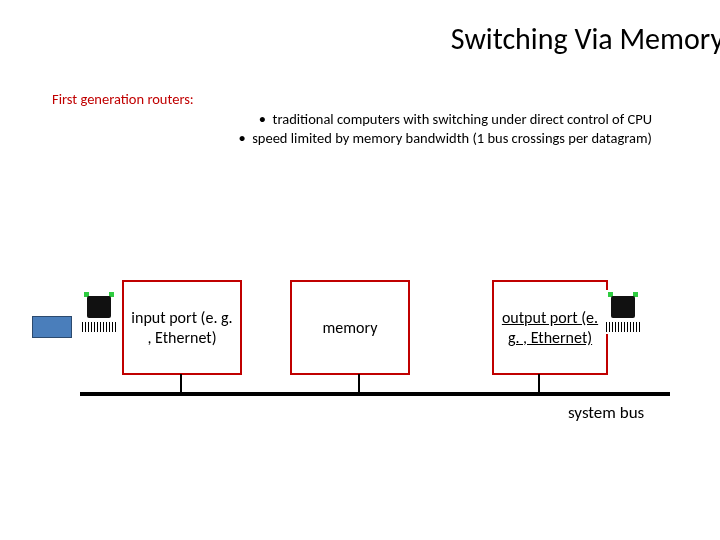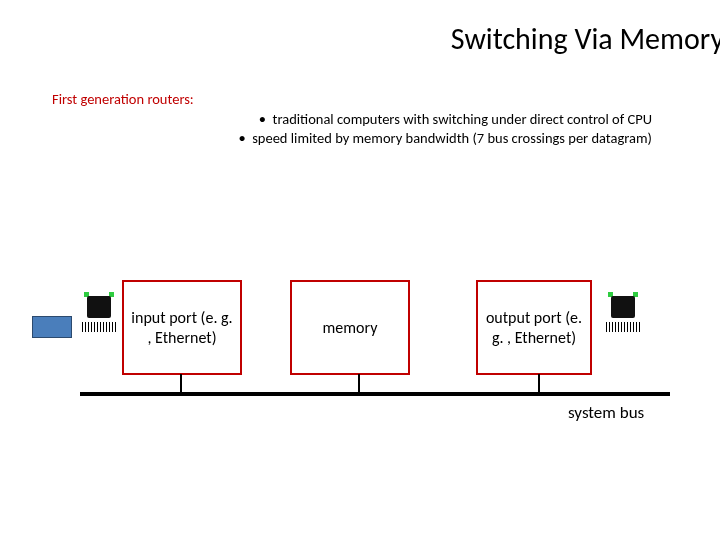--- a/index.html
+++ b/index.html
@@ -50,21 +50,21 @@
     display: flex;
     align-items: center;
     justify-content: center;
     text-align: center;
     font-size: 16px;
     line-height: 1.25;
     padding: 4px;
   }
   .input-port  { left: 92px;  top: 0; width: 120px; height: 95px; }
   .memory      { left: 260px; top: 0; width: 120px; height: 95px; justify-content: center; }
-  .output-port { left: 446px; top: 0; width: 116px; height: 95px; }
+  .output-port { left: 462px; top: 0; width: 116px; height: 95px; text-decoration: underline; }
 
   .packet {
     position: absolute;
     left: 2px; top: 36px;
     width: 40px; height: 22px;
     background: #4a7ebb;
     border: 1.5px solid #2c4a6e;
   }
 
   .port-icon {
@@ -137,21 +137,21 @@
 <body>
 
 <div class="slide">
 
   <div class="title">Switching Via Memory</div>
 
   <div class="intro">
     <span class="heading">First generation routers:</span>
     <ul>
       <li>traditional computers with switching under direct control of CPU</li>
-      <li>speed limited by memory bandwidth (7 bus crossings per datagram)</li>
+      <li>speed limited by memory bandwidth (1 bus crossings per datagram)</li>
     </ul>
   </div>
 
   <div class="diagram">
 
     <div class="packet"></div>
 
     <div class="port-icon left">
       <div class="leds">
           <span></span>

